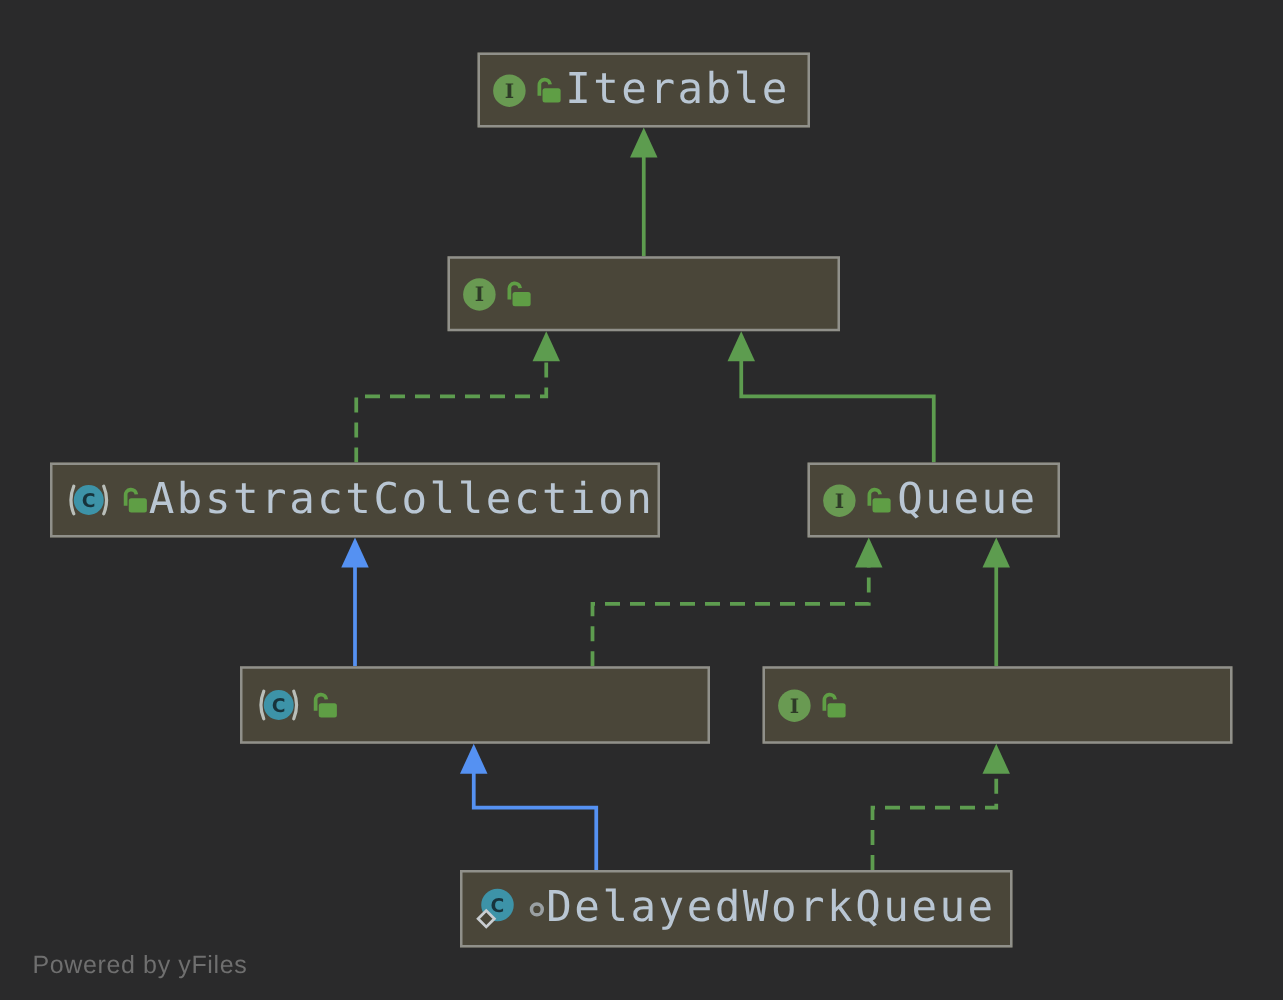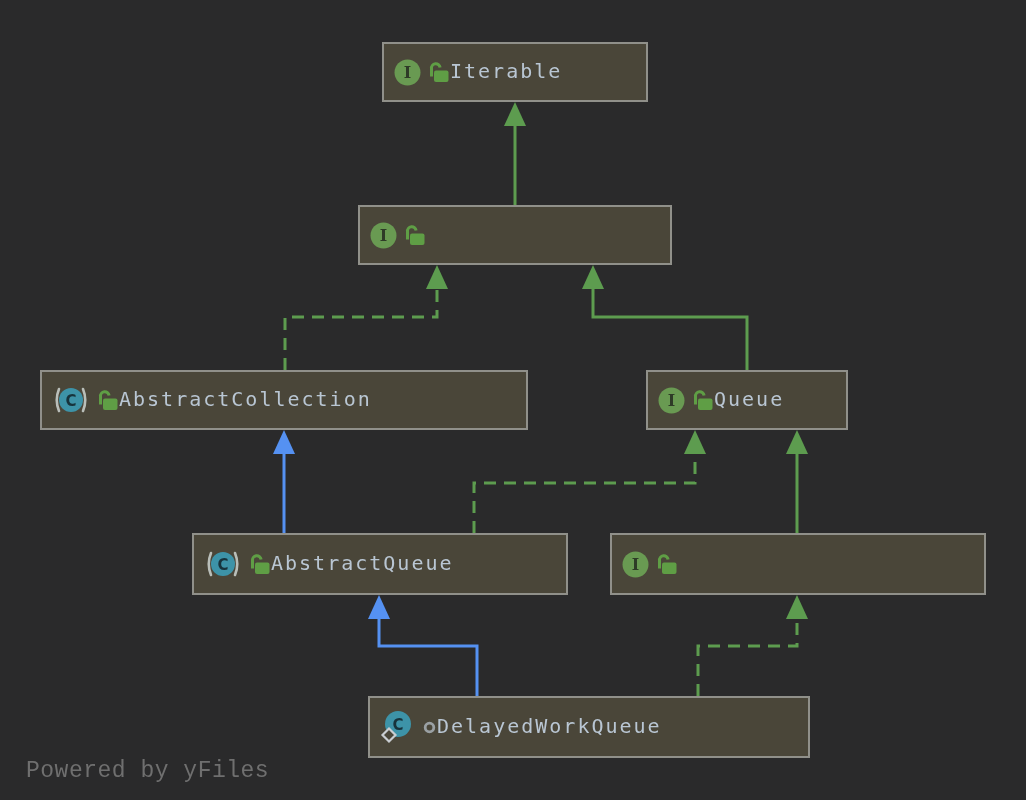--- a/index.html
+++ b/index.html
@@ -23,33 +23,34 @@
     align-items: center;
     background: var(--node-bg, #4a4639);
     border: 2px solid var(--node-border, #90908a);
     padding: 0 12px 0 10px;
     cursor: default;
   }
   .node .icons { display: flex; align-items: center; flex: 0 0 auto; }
   .node .vis { display: flex; align-items: center; flex: 0 0 auto; margin-left: 6px; }
   .node .label {
     flex: 1 1 auto;
+    text-align: center;
     color: var(--label, #b9c6d3);
-    font-size: 20px;
+    font-size: 34px;
     letter-spacing: 2px;
     white-space: nowrap;
     line-height: 1;
     padding-bottom: 2px;
   }
   .watermark {
     position: absolute;
     left: 26px; bottom: 16px;
     color: var(--watermark-gray, #6f6f6f);
-    font-family: Liberation Mono, monospace;
-    font-size: 23px;
+    font-family: Liberation Sans, sans-serif;
+    font-size: 20px;
     letter-spacing: 0.5px;
   }
 </style>
 </head>
 <body>
 
 <div class="canvas">
   <svg class="edge-layer" width="1026" height="800" viewBox="0 0 1026 800">
       <polyline points="515,205 515,125" fill="none" stroke="#5d9c4f" stroke-width="3"></polyline>
       <polygon points="515,102 504,126 526,126" fill="#5d9c4f"></polygon>
@@ -138,21 +139,20 @@
           <circle cx="19" cy="15" r="12" fill="#3d93a8"></circle>
           <text x="19" y="20.5" text-anchor="middle" font-size="15" font-weight="bold" font-family="DejaVu Sans, sans-serif" fill="#17333c">C</text>
         </svg>
       </span>
       <span class="vis">
         <svg width="23" height="26" viewBox="0 0 23 26">
           <path d="M4.5 17.5 V9.5 a4.3 4.3 0 0 1 8.6 -1" fill="none" stroke="#5f9e45" stroke-width="3"></path>
           <rect x="7" y="11.5" width="14.5" height="11.5" rx="2" fill="#5f9e45"></rect>
         </svg>
       </span>
-      <span class="label">AbstractQueue</span>
     </div>
     <div class="node" style="left: 610px; top: 533px; width: 376px; height: 62px;">
       <span class="icons">
         <svg width="27" height="27" viewBox="0 0 27 27">
           <circle cx="13.5" cy="13.5" r="13" fill="#699a52"></circle>
           <text x="13.5" y="19" text-anchor="middle" font-size="16" font-weight="bold" font-family="DejaVu Serif, serif" fill="#2e3b27">I</text>
         </svg>
       </span>
       <span class="vis">
         <svg width="23" height="26" viewBox="0 0 23 26">

